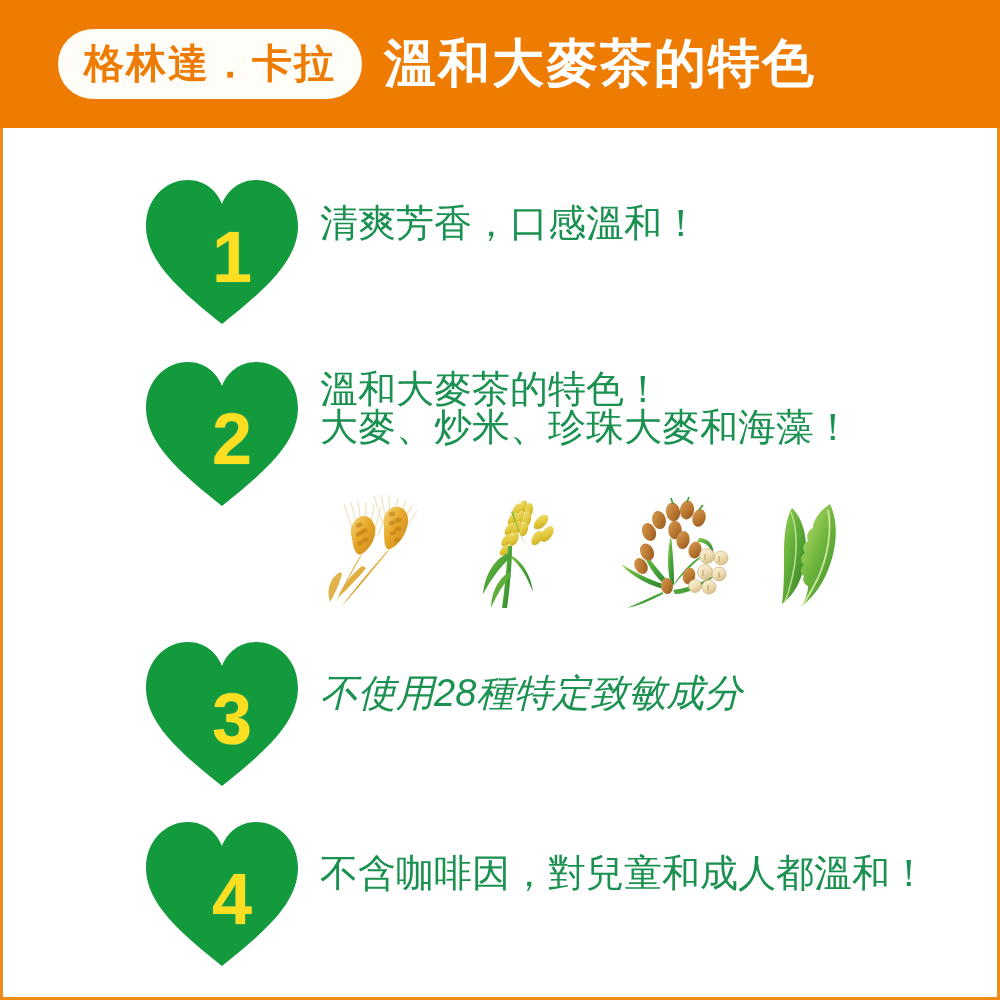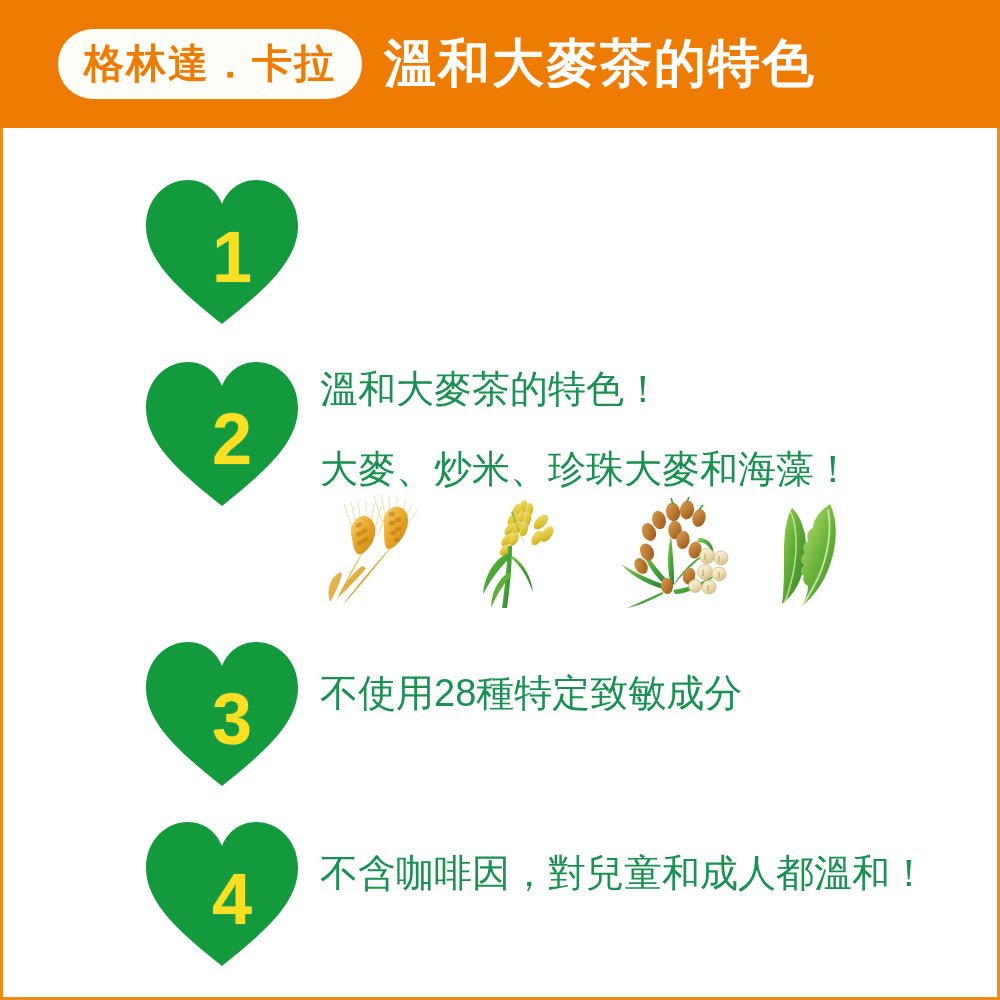--- a/index.html
+++ b/index.html
@@ -119,32 +119,31 @@
     padding-top: 8px;
   }
   .feature-line {
     color: #1a9150;
     font-size: 38px;
     font-weight: 500;
     line-height: 1.0;
     white-space: nowrap;
   }
   .feature-line + .feature-line {
-    margin-top: 42px;
   }
 
   
   #row-1 { left: 142px; top: 176px; }
   #row-2 { left: 142px; top: 358px; }
   #row-3 { left: 142px; top: 638px; }
   #row-4 { left: 142px; top: 818px; }
 
   #row-1 .feature-texts { padding-top: 28px; }
   #row-2 .feature-texts { padding-top: 12px; }
-  #row-3 .feature-texts { padding-top: 36px; }
+  #row-3 .feature-texts { padding-top: 36px; font-style: italic; }
   #row-4 .feature-texts { padding-top: 36px; text-align: right; }
 
   
   #ingredient-strip {
     position: absolute;
     left: 318px;
     top: 492px;
     width: 560px;
     height: 120px;
     display: flex;
@@ -171,20 +170,23 @@
   </div>
 
   <div id="body-panel"></div>
 
   <div class="feature-row" id="row-1">
     <div class="heart">
       <svg viewBox="0 0 160 150" xmlns="http://www.w3.org/2000/svg" aria-hidden="true">
         <path d="M80 148 C 40 116, 4 86, 4 50 C 4 22, 24 4, 46 4 C 63 4, 75 15, 80 28 C 85 15, 97 4, 114 4 C 136 4, 156 22, 156 50 C 156 86, 120 116, 80 148 Z" fill="#139a3c"></path>
       </svg>
       <div class="heart-number">1</div>
+    </div>
+    <div class="feature-texts">
+      <div class="feature-line">清爽芳香，口感溫和！</div>
     </div>
   </div>
 
   <div class="feature-row" id="row-2">
     <div class="heart">
       <svg viewBox="0 0 160 150" xmlns="http://www.w3.org/2000/svg" aria-hidden="true">
         <path d="M80 148 C 40 116, 4 86, 4 50 C 4 22, 24 4, 46 4 C 63 4, 75 15, 80 28 C 85 15, 97 4, 114 4 C 136 4, 156 22, 156 50 C 156 86, 120 116, 80 148 Z" fill="#139a3c"></path>
       </svg>
       <div class="heart-number">2</div>
     </div>

